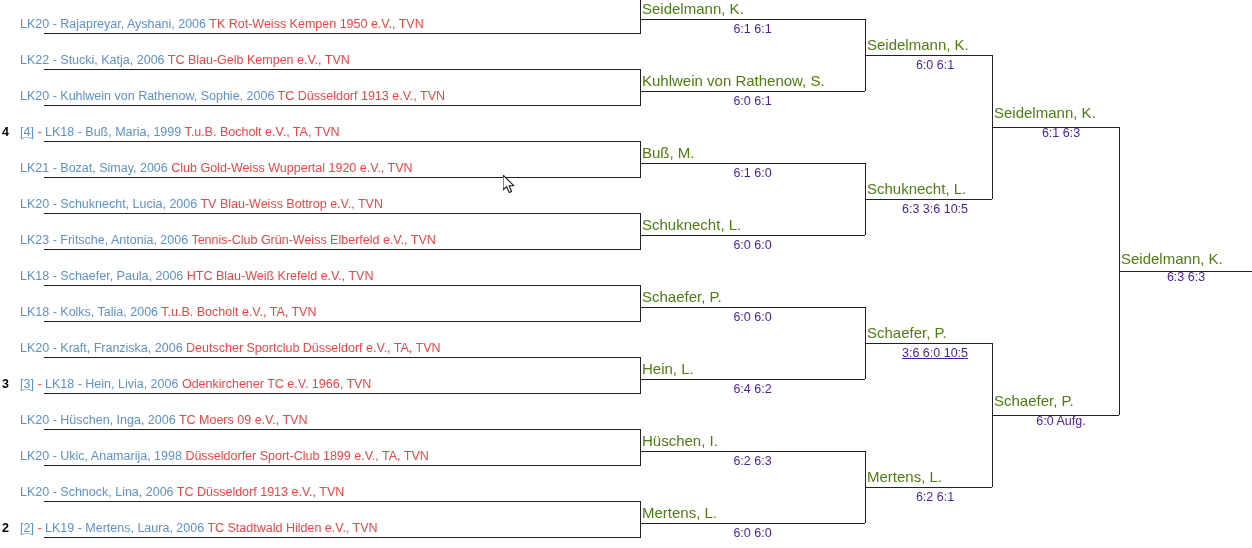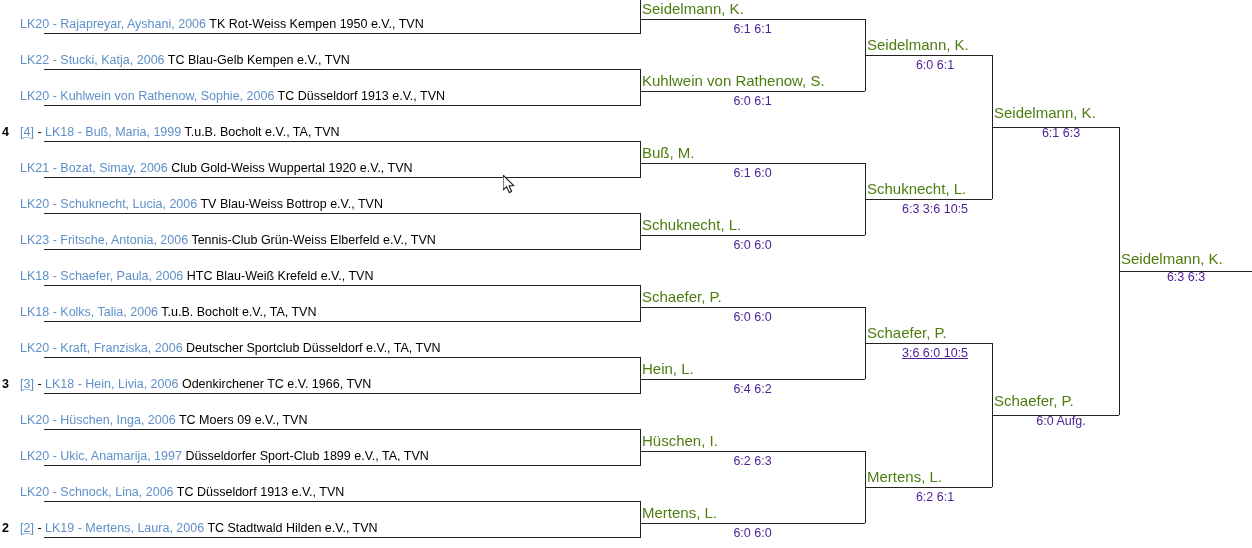--- a/index.html
+++ b/index.html
@@ -11,21 +11,21 @@
   }
   .stage{position:absolute;left:0;top:0;width:1252px;height:548px;}
 
   
   .p1row{position:absolute;left:0;height:36px;}
   .p1line{position:absolute;left:44px;top:33px;height:0;border-top:1px solid #222;}
   .p1text{position:absolute;left:20px;top:17px;white-space:nowrap;line-height:14px;font-size:12.5px;}
   .seednum{position:absolute;left:2px;top:17px;font-weight:bold;color:#000;font-size:12.5px;line-height:14px;}
 
   a.lk{color:#5f90c9;text-decoration-color:#a9c6e3;cursor:pointer;}
-  .club{color:#000000;text-decoration:none;}
+  .club{color:#ef4444;text-decoration:none;}
   .seedbr{color:#5f90c9;text-decoration:underline;text-decoration-color:#a9c6e3;cursor:pointer;}
 
   
   .vline{position:absolute;width:0;border-left:1px solid #222;}
   .hline{position:absolute;height:0;border-top:1px solid #222;}
 
   
   .winner{position:absolute;white-space:nowrap;color:#4d7c0f;font-size:15px;line-height:14px;cursor:pointer;text-decoration:none;}
   .score{position:absolute;white-space:nowrap;color:#4c1d95;font-size:12.5px;line-height:14px;text-align:center;}
 
@@ -141,21 +141,21 @@
     <div class="p1text">
       <a class="lk">LK20 - Hüschen, Inga, 2006</a>
       <span class="club">TC Moers 09 e.V., TVN</span>
     </div>
     <div class="p1line" style="width:597px;"></div>
   </div>
 
   <div class="p1row" style="top:432px;">
 
     <div class="p1text">
-      <a class="lk">LK20 - Ukic, Anamarija, 1997</a>
+      <a class="lk">LK20 - Ukic, Anamarija, 1998</a>
       <span class="club">Düsseldorfer Sport-Club 1899 e.V., TA, TVN</span>
     </div>
     <div class="p1line" style="width:597px;"></div>
   </div>
 
   <div class="p1row" style="top:468px;">
 
     <div class="p1text">
       <a class="lk">LK20 - Schnock, Lina, 2006</a>
       <span class="club">TC Düsseldorf 1913 e.V., TVN</span>

